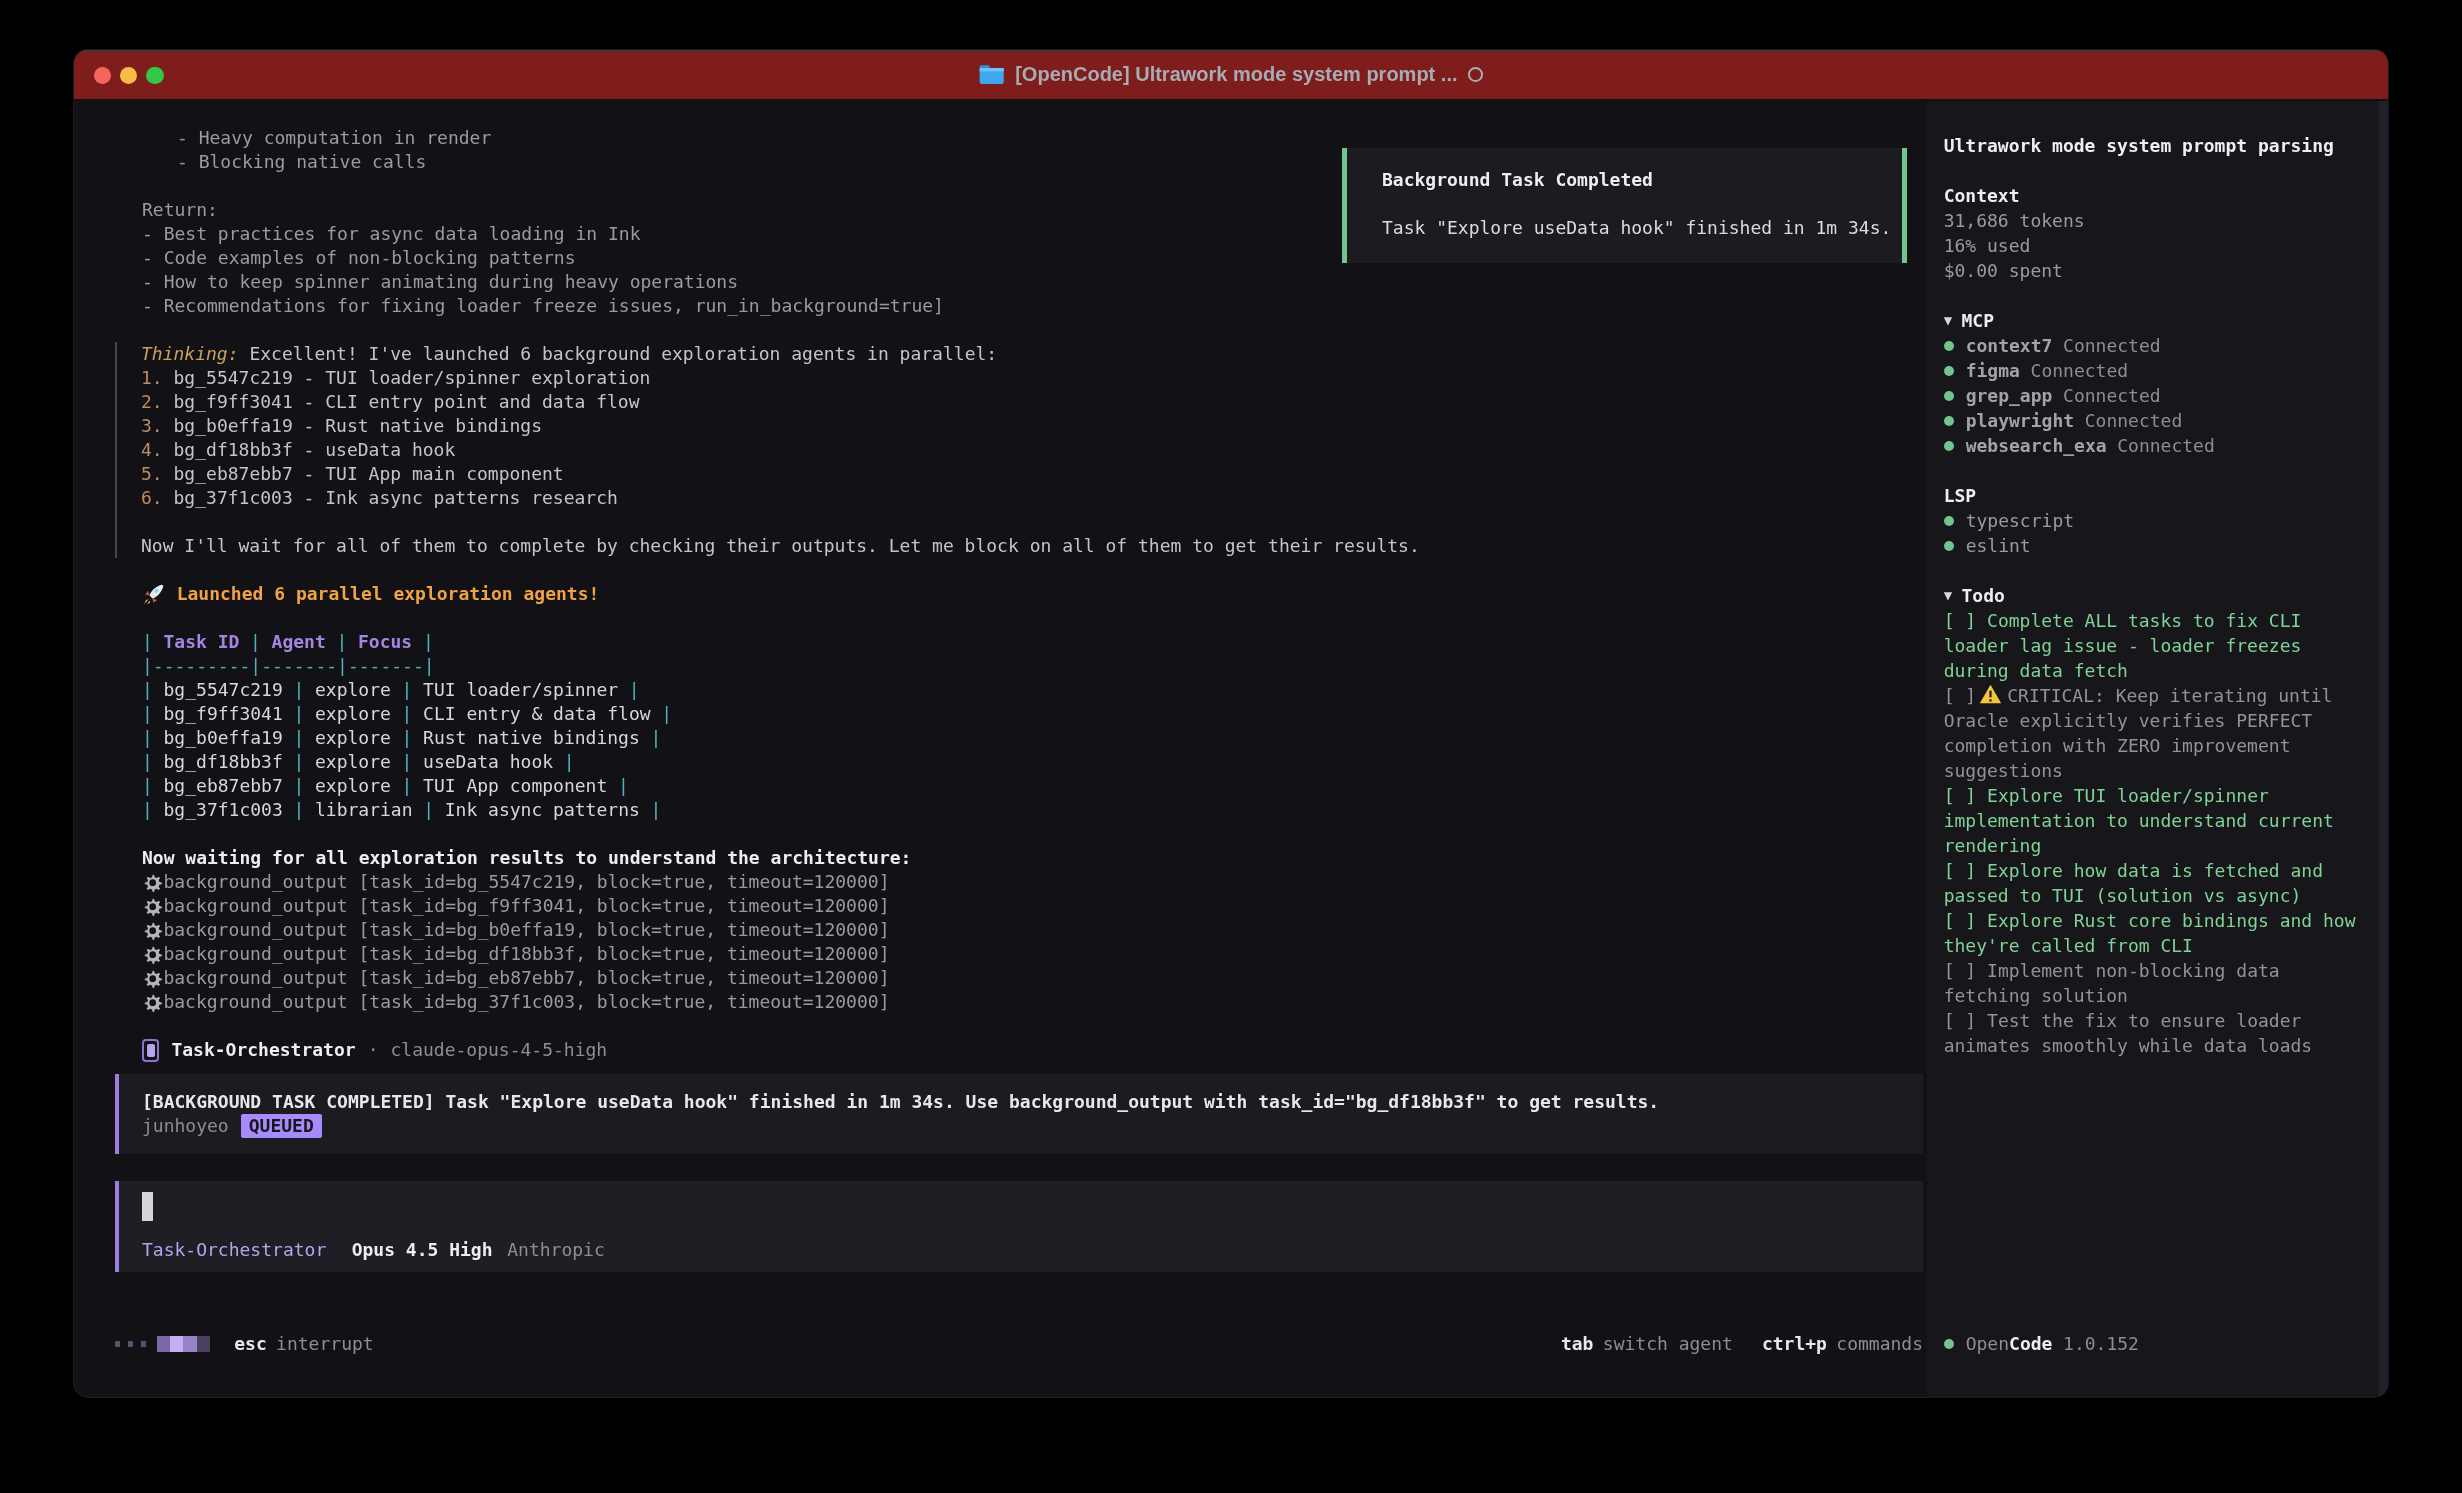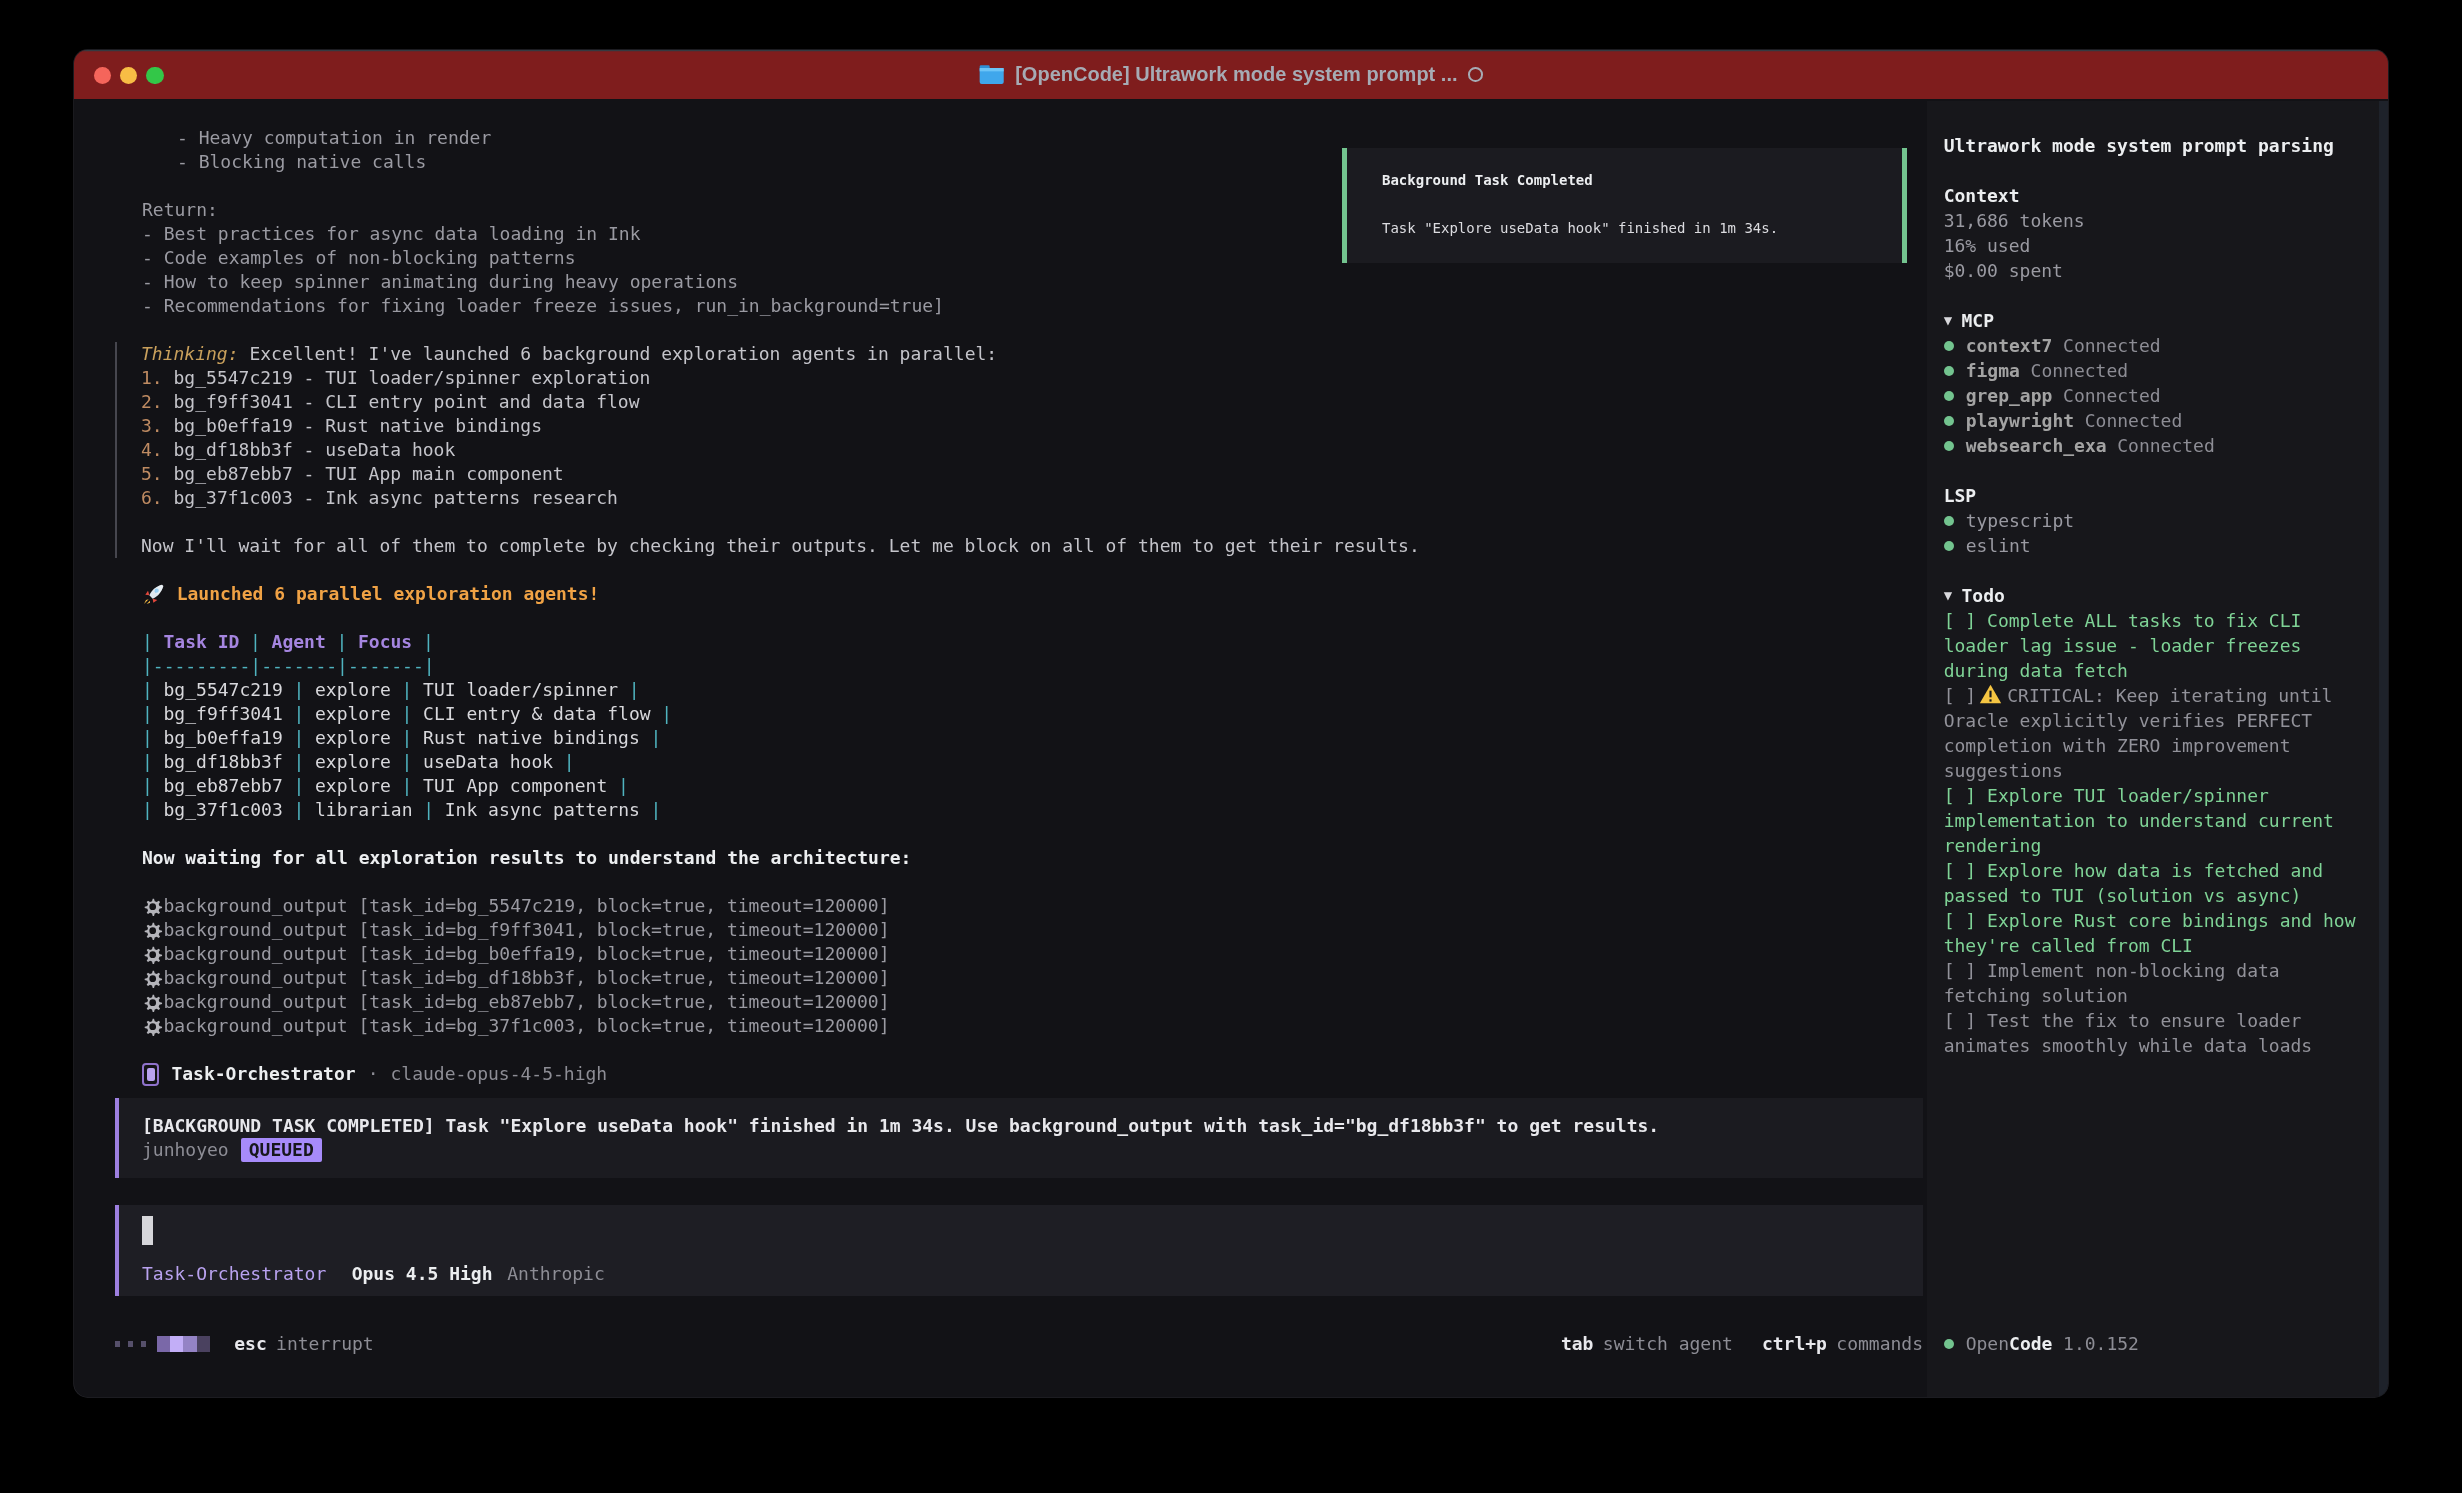--- a/index.html
+++ b/index.html
@@ -52,21 +52,21 @@
   }
   .tbl { margin-top:24px; }
   .tbl-row { color:#d8d8dc; }
   .tbl-head .cell { color:#a585e0; font-weight:bold; }
   .cell { padding:0 10.7px; }
   .tp::before { content:"|"; color:#4fb3bf; font-weight:normal; }
   .tbl-sep { color:#4fb3bf; }
   .waiting { margin-top:24px; font-weight:bold; color:#eceef0; }
   .tool-call { display:flex; align-items:center; color:#9a9aa2; }
   .tool-call svg { flex:0 0 auto; }
-  .mt36 { margin-top:24px; }
+  .mt36 { }
   .agent-line { margin-top:24px; display:flex; align-items:center; gap:12px; }
   .agent-icon {
     width:17.4px; height:23px; border:2px solid #8f72cc; border-radius:4px;
     position:relative; background:#121216;
   }
   .agent-icon::after { content:""; position:absolute; inset:2.7px; background:#b9a2f0; border-radius:2px; }
   .agent-name { font-weight:bold; color:#eceef0; }
   .agent-sep, .agent-model { color:#8d8d95; }
 
   .message-panel {
@@ -102,21 +102,21 @@
   .sb1{background:#7a68a8;} .sb2{background:#c2aef7;} .sb3{background:#9483c5;} .sb4{background:#4a415f;}
   .blocks { display:flex; margin-right:24px; }
   .keycap { color:#e8e8ec; font-weight:bold; }
   .keylabel { color:#8d8d95; margin-left:9.4px; }
   .sb-group { display:flex; align-items:center; margin-left:29px; }
 
   
   .notification {
     position:absolute; left:1268px; top:98px; width:565px;
     background:#1b1b20; border-left:5.4px solid #73c48f; border-right:5.4px solid #73c48f;
-    padding:20px 8px 23px 35px; font-size:14px; line-height:24px; white-space:nowrap;
+    padding:20px 8px 23px 35px; font-size:18px; line-height:24px; white-space:nowrap;
   }
   .notif-title { color:#eceef0; font-weight:bold; margin-bottom:24px; }
   .notif-body { color:#dcdce0; }
 
   
   .sidebar {
     position:absolute; left:1853px; top:51px; width:452px; bottom:0;
     background:#17171b; padding:32px 0 0 16.7px;
     font-size:18px; line-height:25px; color:#9a9aa2;
   }

